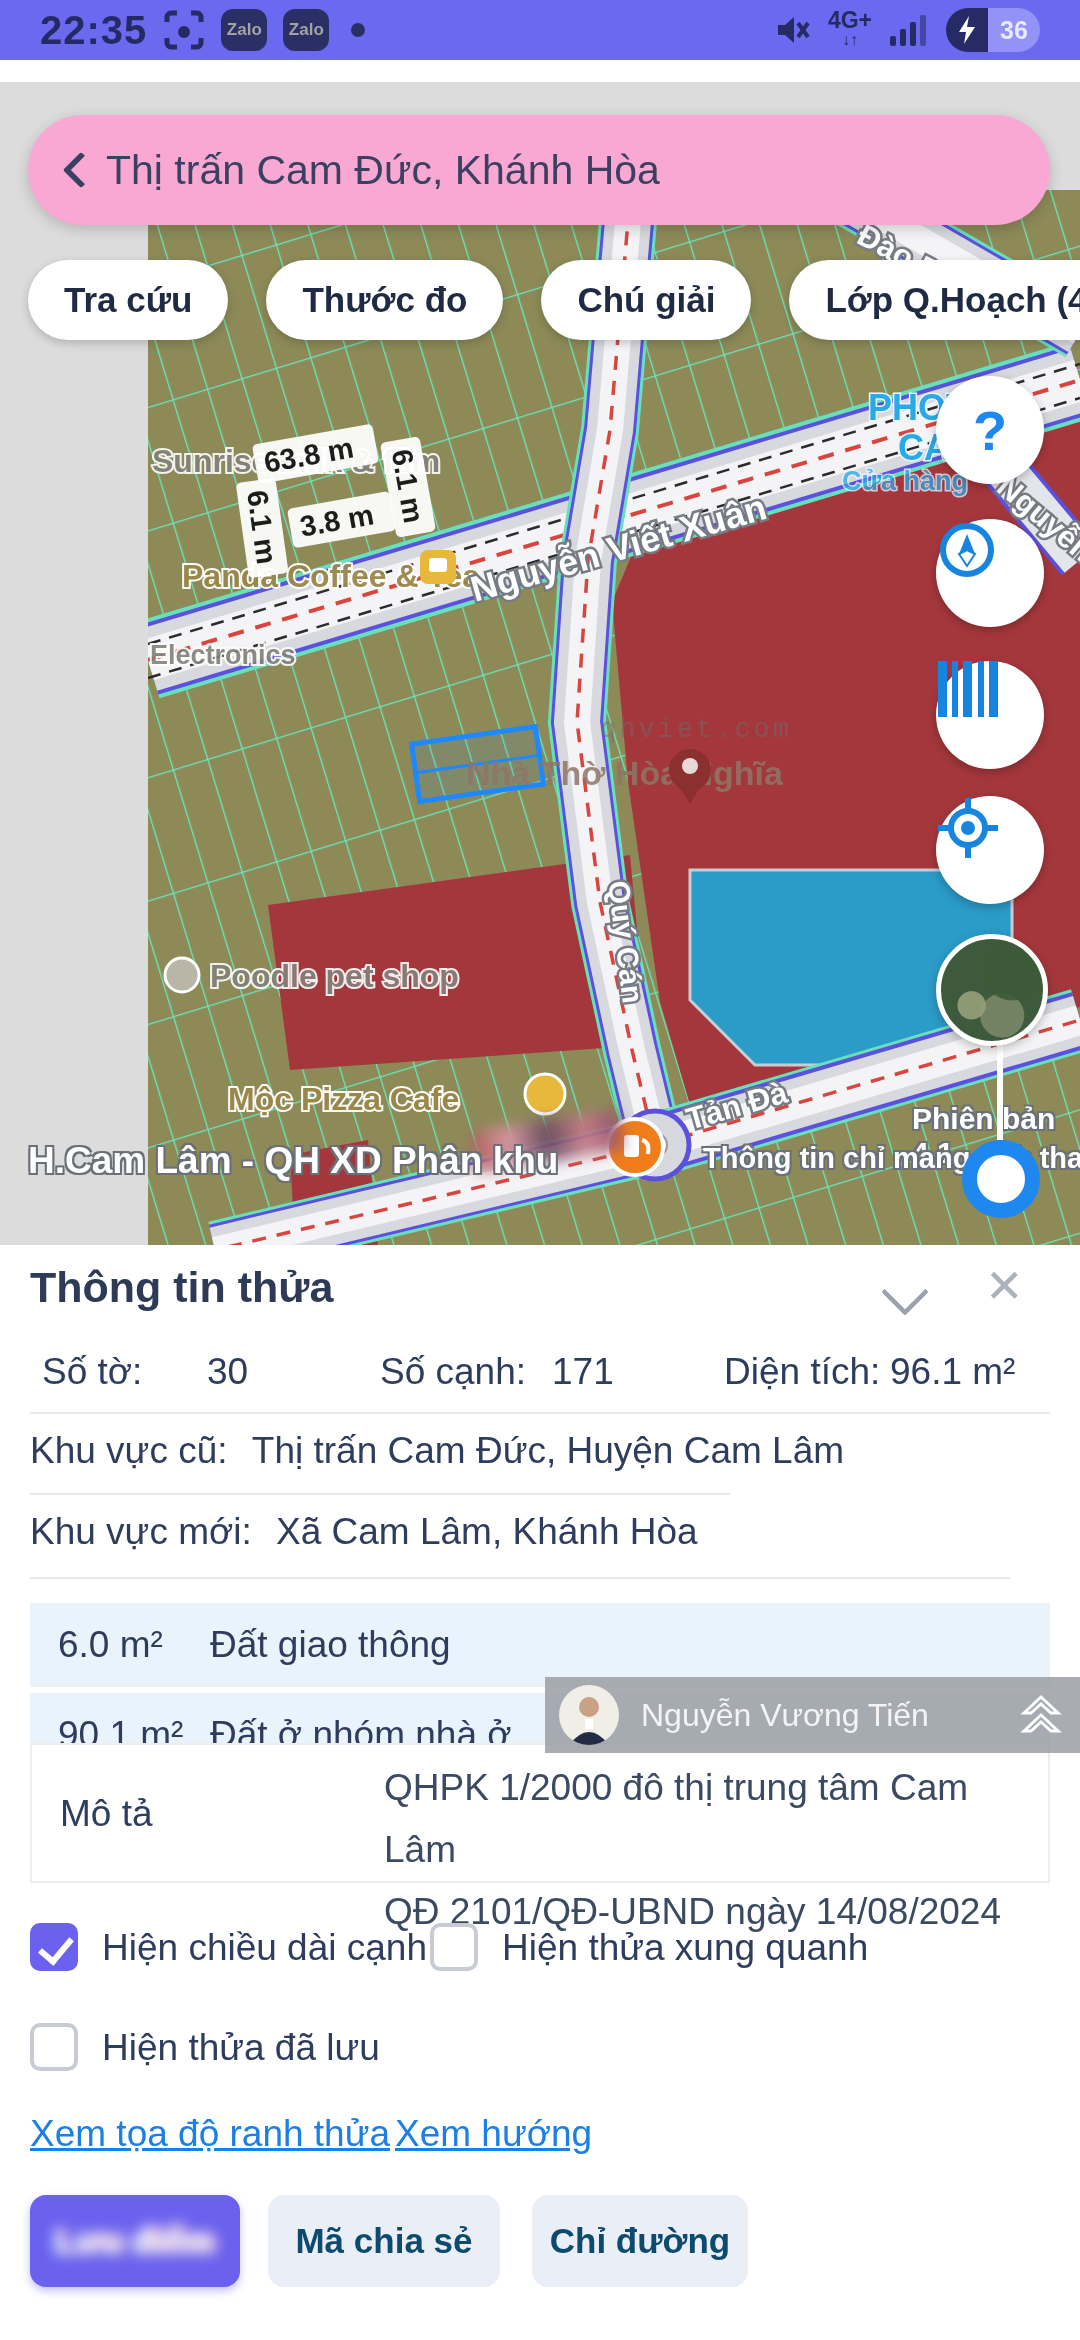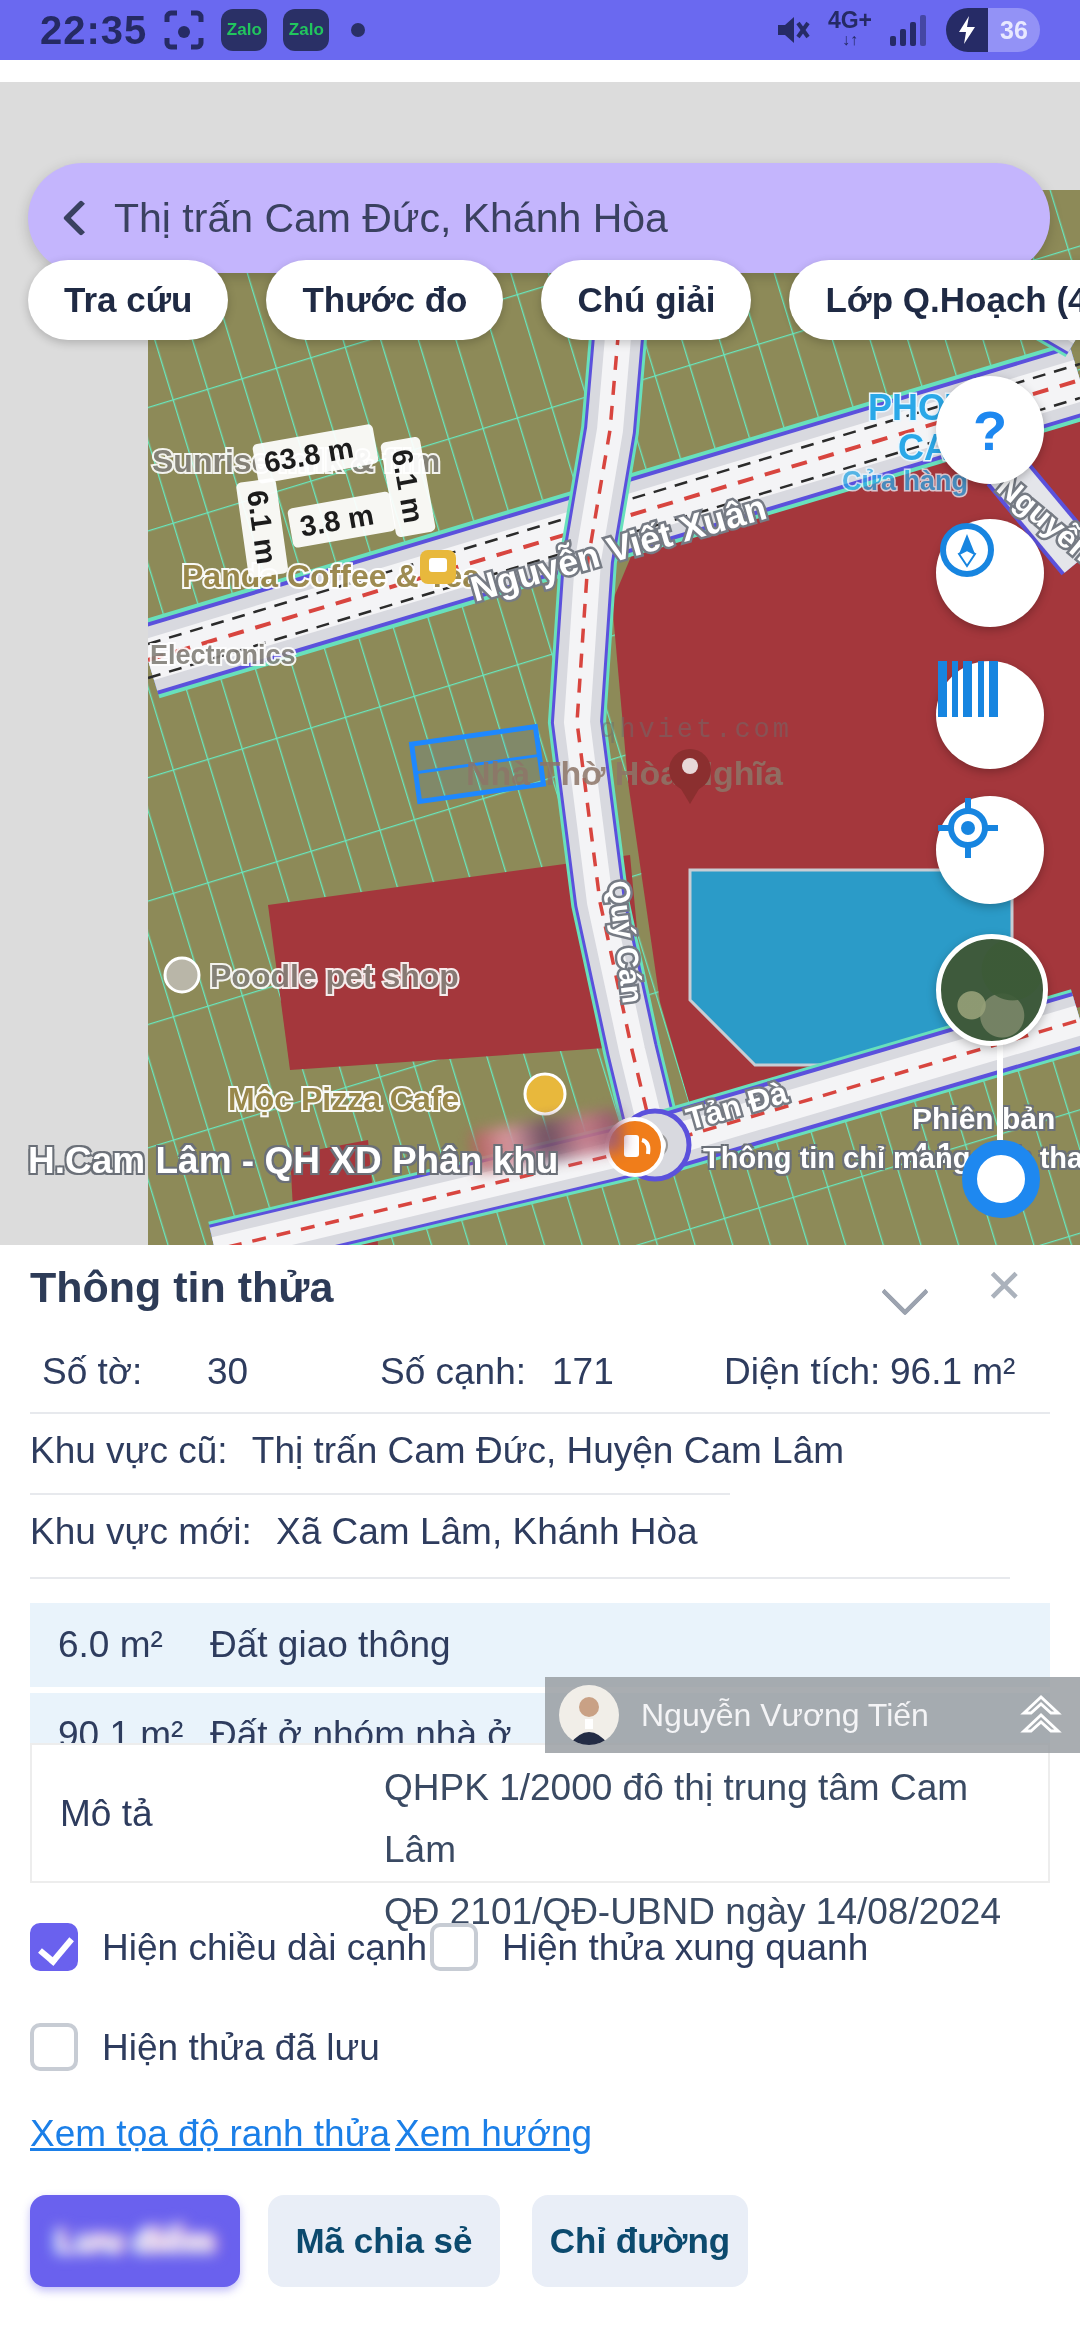--- a/index.html
+++ b/index.html
@@ -5,21 +5,21 @@
   html,body{margin:0;padding:0;background:#222;}
   *{box-sizing:border-box;font-family:"Liberation Sans","DejaVu Sans",sans-serif;}
   .screen{position:relative;width:1080px;height:2340px;background:#fff;overflow:hidden;margin:0 auto;}
 
   
   .statusbar{position:absolute;left:0;top:0;width:1080px;height:60px;background:#6A69F0;color:#252A64;
     display:flex;align-items:center;padding:0 40px;z-index:60;}
   .sb-time{font-size:40px;font-weight:bold;letter-spacing:1px;}
   .sb-left{display:flex;align-items:center;gap:16px;}
   .sb-right{margin-left:auto;display:flex;align-items:center;gap:16px;}
-  .zalo-badge{width:46px;height:42px;background:#2A3066;border-radius:12px;color:#22c55e;
+  .zalo-badge{width:46px;height:42px;background:#2A3066;border-radius:12px;color:#a3a3a3;
     font-size:17px;font-weight:bold;display:flex;align-items:center;justify-content:center;}
   .sb-dot{width:14px;height:14px;border-radius:50%;background:#2A3066;margin-left:6px;}
   .scan-icon{width:42px;height:42px;position:relative;}
   .fourg{font-size:23px;font-weight:bold;line-height:20px;text-align:center;}
   .fourg small{font-size:16px;font-weight:bold;display:block;}
   .battery{display:flex;height:44px;border-radius:22px;overflow:hidden;align-items:stretch;}
   .batt-bolt{width:42px;background:#262B66;display:flex;align-items:center;justify-content:center;}
   .batt-val{min-width:52px;background:#9392F6;color:#E9E9FF;font-size:25px;font-weight:bold;
     display:flex;align-items:center;justify-content:center;padding:0 6px;}
 
@@ -30,22 +30,22 @@
   .poi-gold{fill:#9A874A;stroke:#ffffff;stroke-width:4px;paint-order:stroke;font-weight:bold;opacity:.95;}
   .poi-gray{fill:#84817a;stroke:#fff;stroke-width:4px;paint-order:stroke;font-weight:bold;opacity:.9;}
   .poi-cyan{fill:#2AA8E8;stroke:#e8f6ff;stroke-width:3px;paint-order:stroke;font-weight:bold;}
   .meas-t{fill:#1c1c1c;font-weight:bold;}
   .wm{fill:#6d6d6d;opacity:.5;font-family:"Liberation Mono","DejaVu Sans Mono",monospace;letter-spacing:3px;}
 
   .map-overlay-text{position:absolute;color:#fff;font-weight:bold;
     text-shadow:-2px -2px 0 #6b7078,2px -2px 0 #6b7078,-2px 2px 0 #6b7078,2px 2px 0 #6b7078;z-index:30;}
 
   
-  .search-pill{position:absolute;left:28px;top:33px;width:1022px;height:110px;background:#c4b5fd;border-radius:58px;
-    display:flex;align-items:center;box-shadow:0 4px 14px rgba(0,0,0,.18);z-index:40;padding:0 40px;gap:20px;margin-top:48px;}
+  .search-pill{position:absolute;left:28px;top:33px;width:1022px;height:110px;background:#f9a8d4;border-radius:58px;
+    display:flex;align-items:center;box-shadow:0 4px 14px rgba(0,0,0,.18);z-index:40;padding:0 40px;gap:12px;}
   .back-chevron{width:26px;height:26px;border-left:6px solid #3A4160;border-bottom:6px solid #3A4160;
     transform:rotate(45deg);border-radius:3px;flex:none;}
   .search-text{font-size:41px;color:#3A4160;}
 
   
   .map-toolbar{position:absolute;left:28px;top:178px;display:flex;gap:38px;z-index:40;}
   .tool-pill{background:#fff;border-radius:46px;padding:20px 36px;font-size:35px;font-weight:600;color:#1F2A44;
     box-shadow:0 3px 10px rgba(0,0,0,.2);white-space:nowrap;}
 
   

